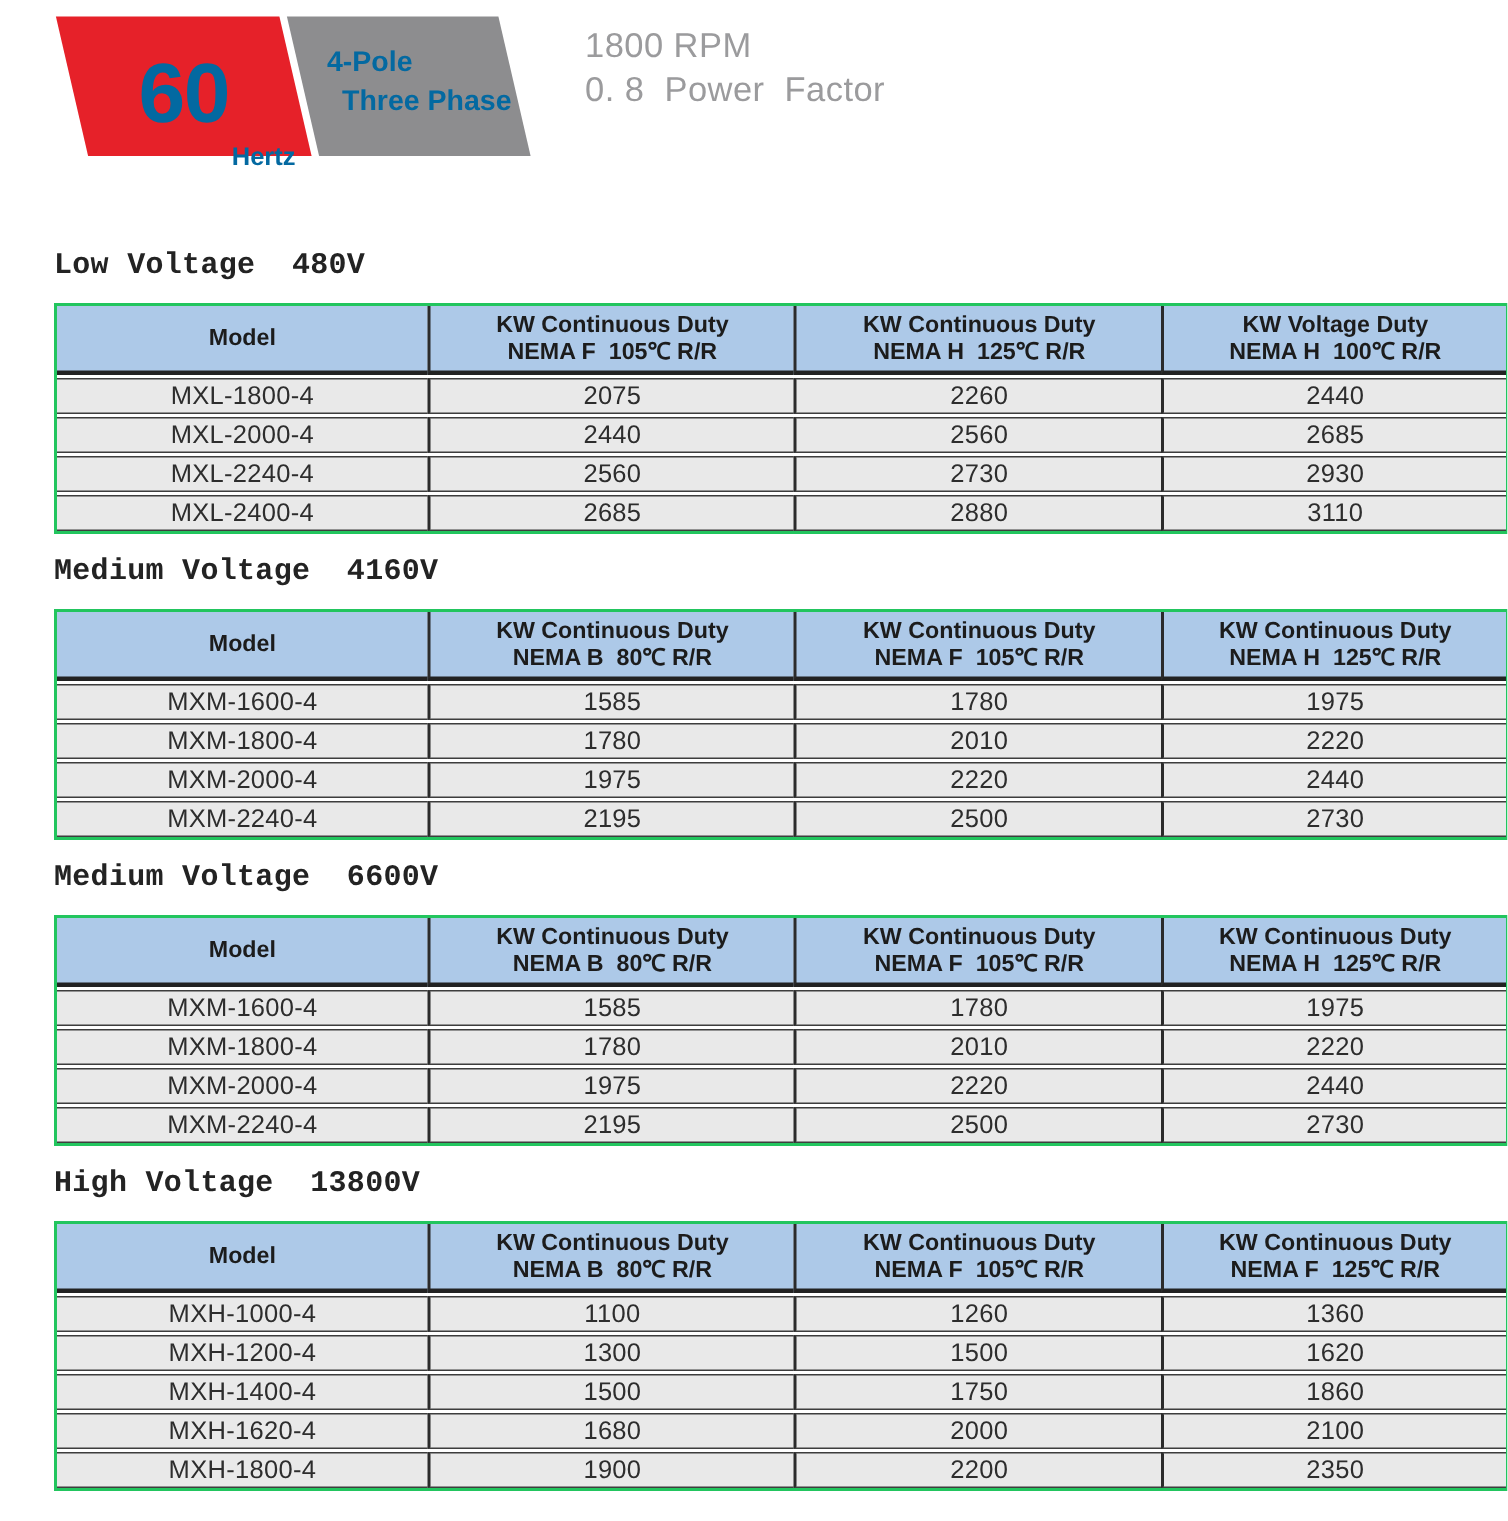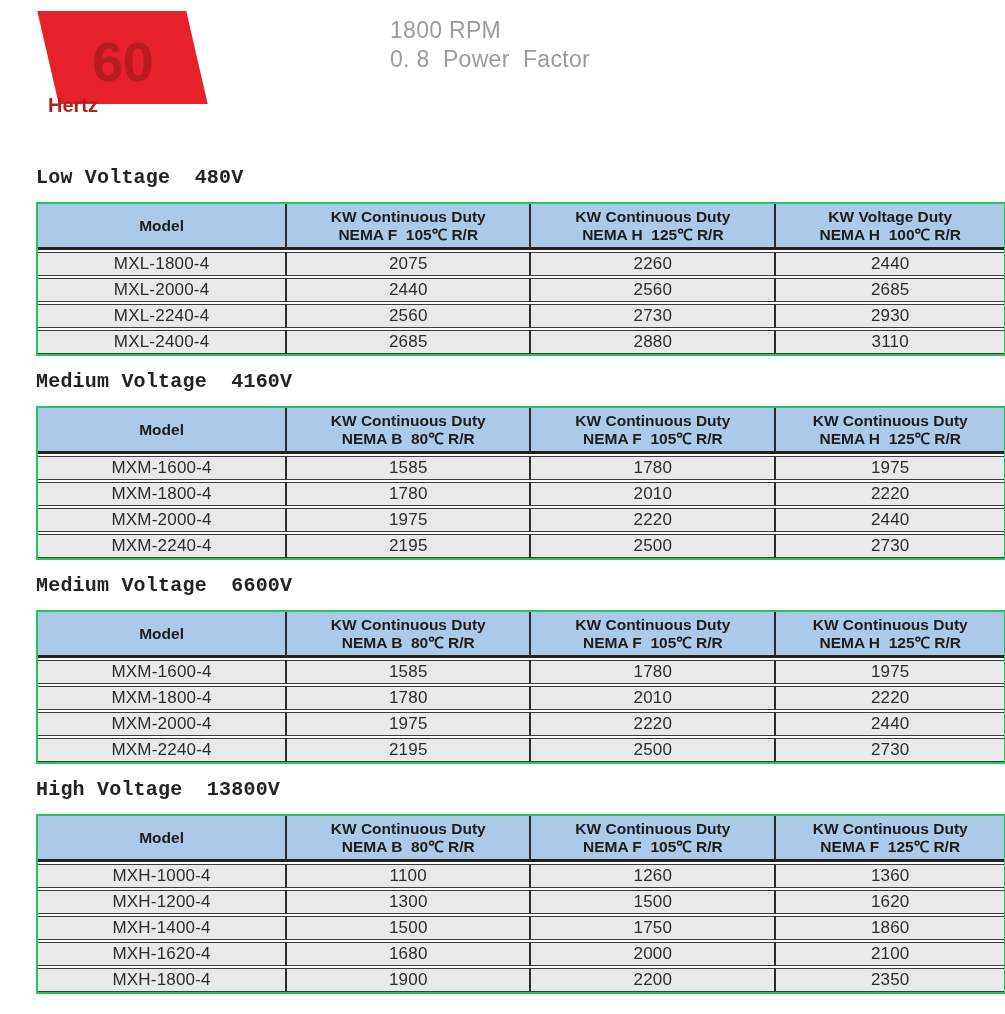--- a/index.html
+++ b/index.html
@@ -17,26 +17,26 @@
   .banner { position: relative; height: 115px; }
   .badge { position: absolute; top: 11px; height: 93px; }
   .badge-bg {
     position: absolute; inset: 0;
     transform: skewX(13deg);
   }
   .badge-red { left: 48px; width: 149px; }
   .badge-red .badge-bg { background: #e62129; }
   .badge-gray { left: 202px; width: 141px; }
   .badge-gray .badge-bg { background: #8d8d8f; }
-  .badge-content { position: relative; height: 100%; color: #b91c1c; font-weight: bold; margin-top: 20px; }
+  .badge-content { position: relative; height: 100%; color: #0369a1; font-weight: bold; margin-top: 20px; }
   .freq-value {
     text-align: center; font-size: 56px; line-height: 62px; margin-top: 3px;
     letter-spacing: -1px;
   }
-  .freq-unit { text-align: left; font-size: 20px; line-height: 20px; margin-top: 2px; }
+  .freq-unit { text-align: right; font-size: 17px; line-height: 20px; margin-top: 2px; }
   .pole-line1 { font-size: 19px; line-height: 22px; margin: 16px 0 4px 16px; }
   .pole-line2 { font-size: 19px; line-height: 22px; margin-left: 26px; }
   .specs { position: absolute; left: 390px; top: 16px; color: #9b9b9d; }
   .spec-line { font-size: 23px; line-height: 29px; white-space: pre; letter-spacing: 0.3px; }
 
   
   #sections { padding: 50px 0 0 36px; }
   .voltage-section { margin-bottom: 13px; }
   .section-title {
     font-size: 20px; font-weight: bold; color: #232323;
@@ -80,20 +80,27 @@
 <body>
 
 <div class="page">
 
   <header class="banner">
     <div class="badge badge-red">
       <div class="badge-bg"></div>
       <div class="badge-content">
         <div class="freq-value">60</div>
         <div class="freq-unit">Hertz</div>
+      </div>
+    </div>
+    <div class="badge badge-gray">
+      <div class="badge-bg"></div>
+      <div class="badge-content">
+        <div class="pole-line1">4-Pole</div>
+        <div class="pole-line2">Three Phase</div>
       </div>
     </div>
     <div class="specs">
       <div class="spec-line">1800 RPM</div>
       <div class="spec-line">0. 8  Power  Factor</div>
     </div>
   </header>
 
   <main id="sections">
       <section class="voltage-section">

